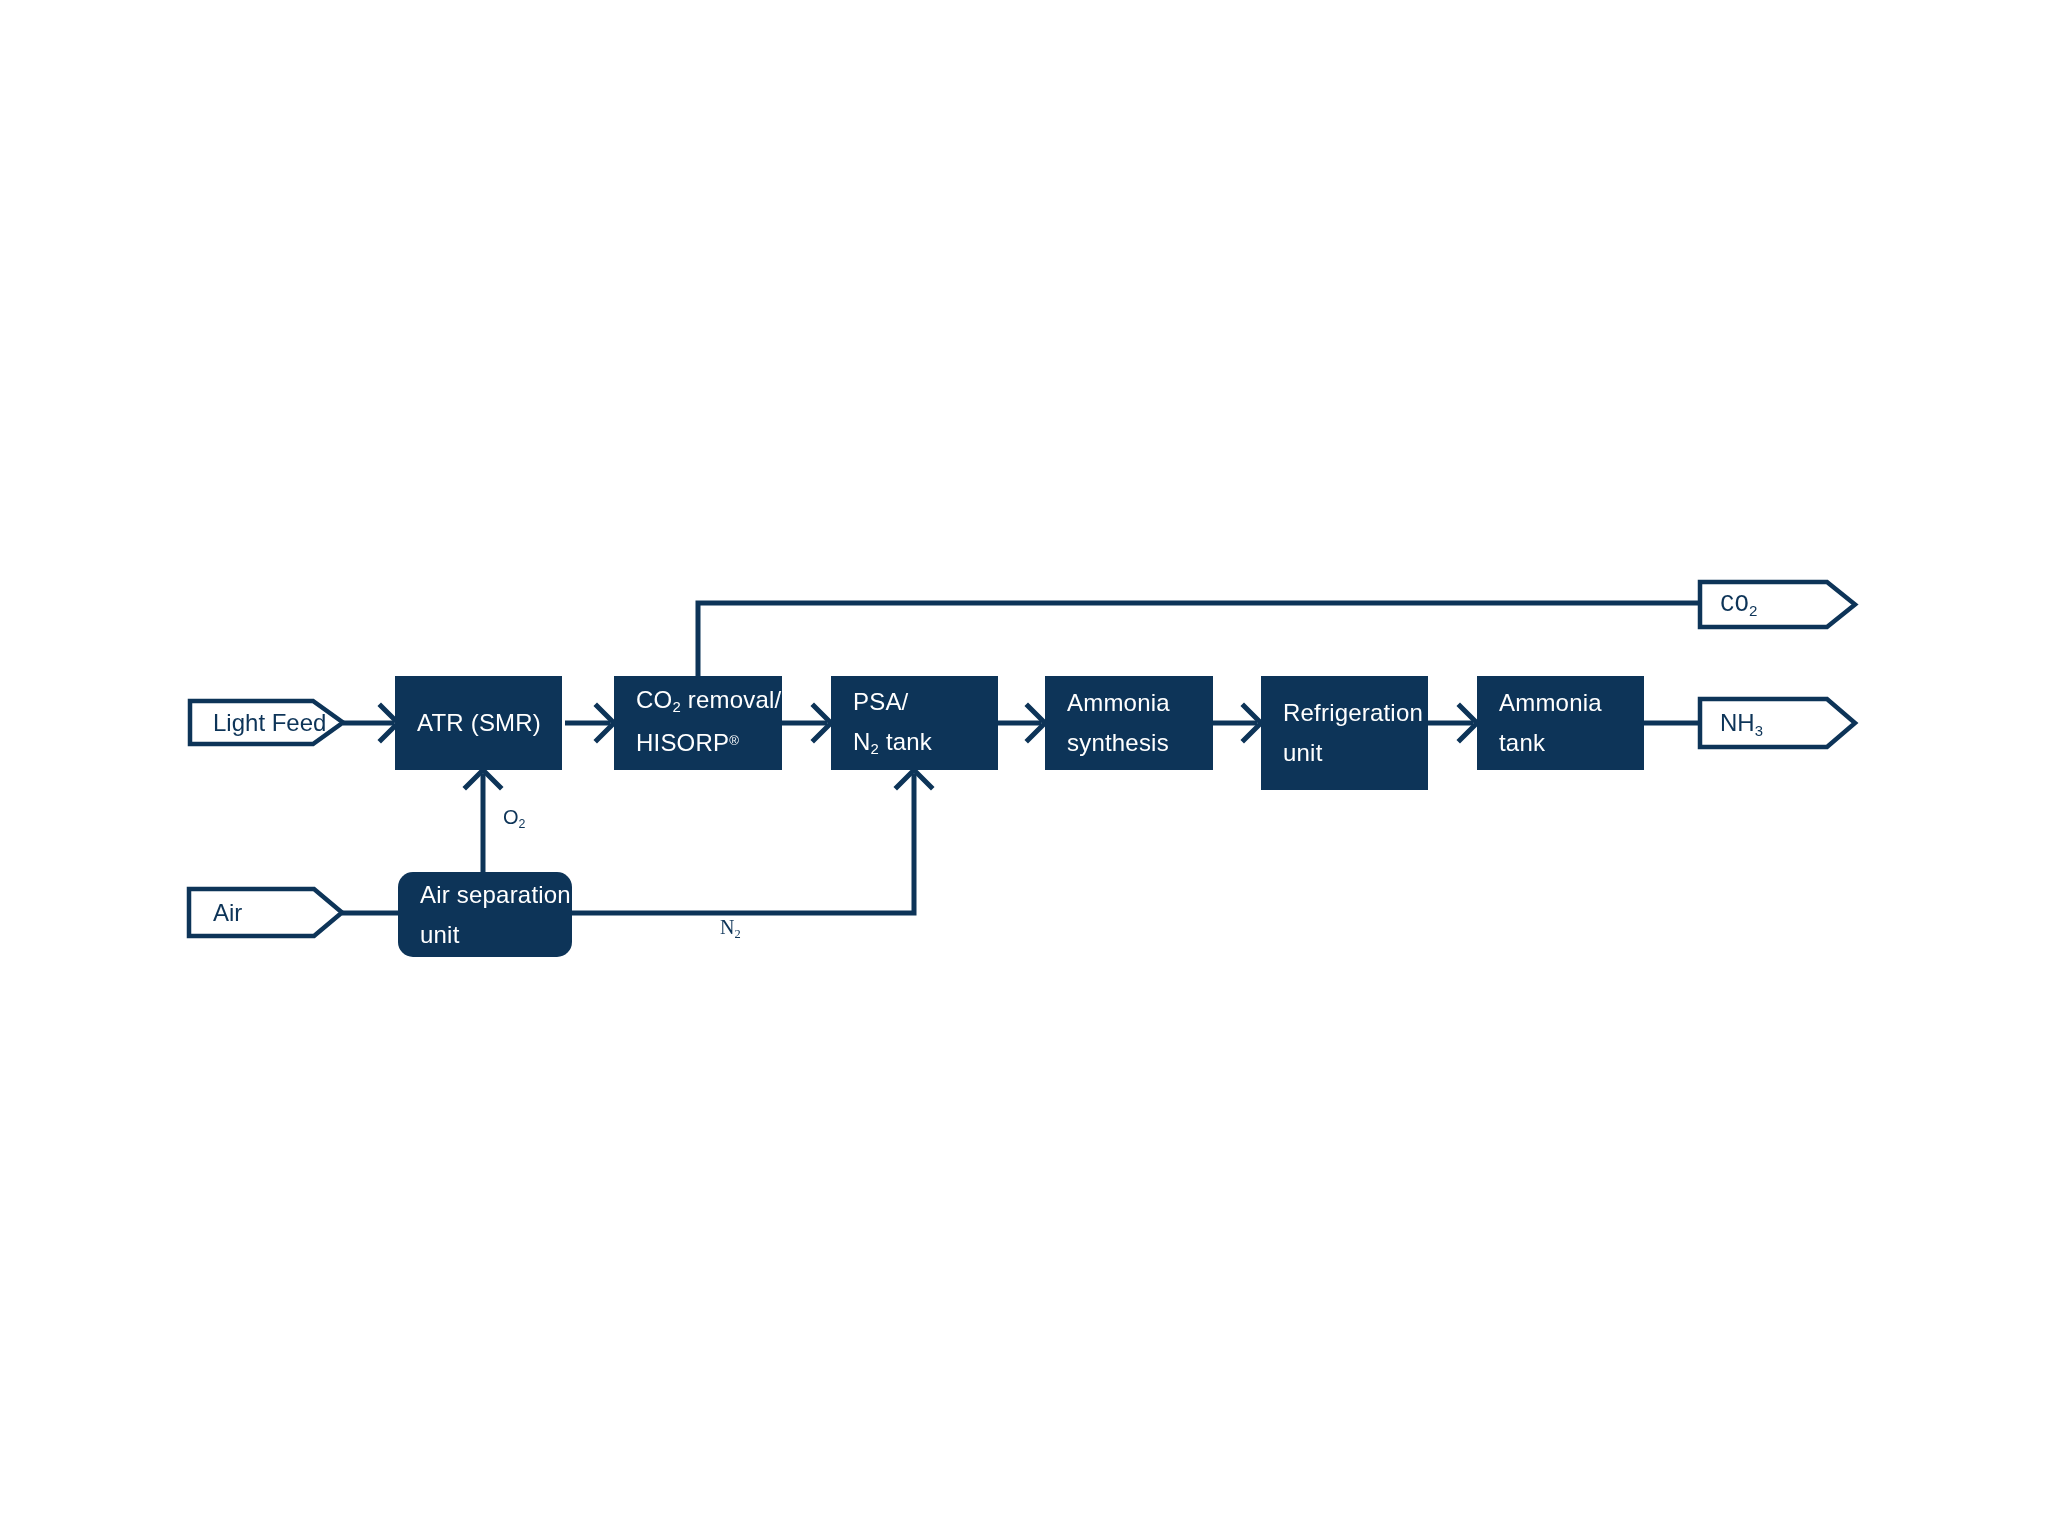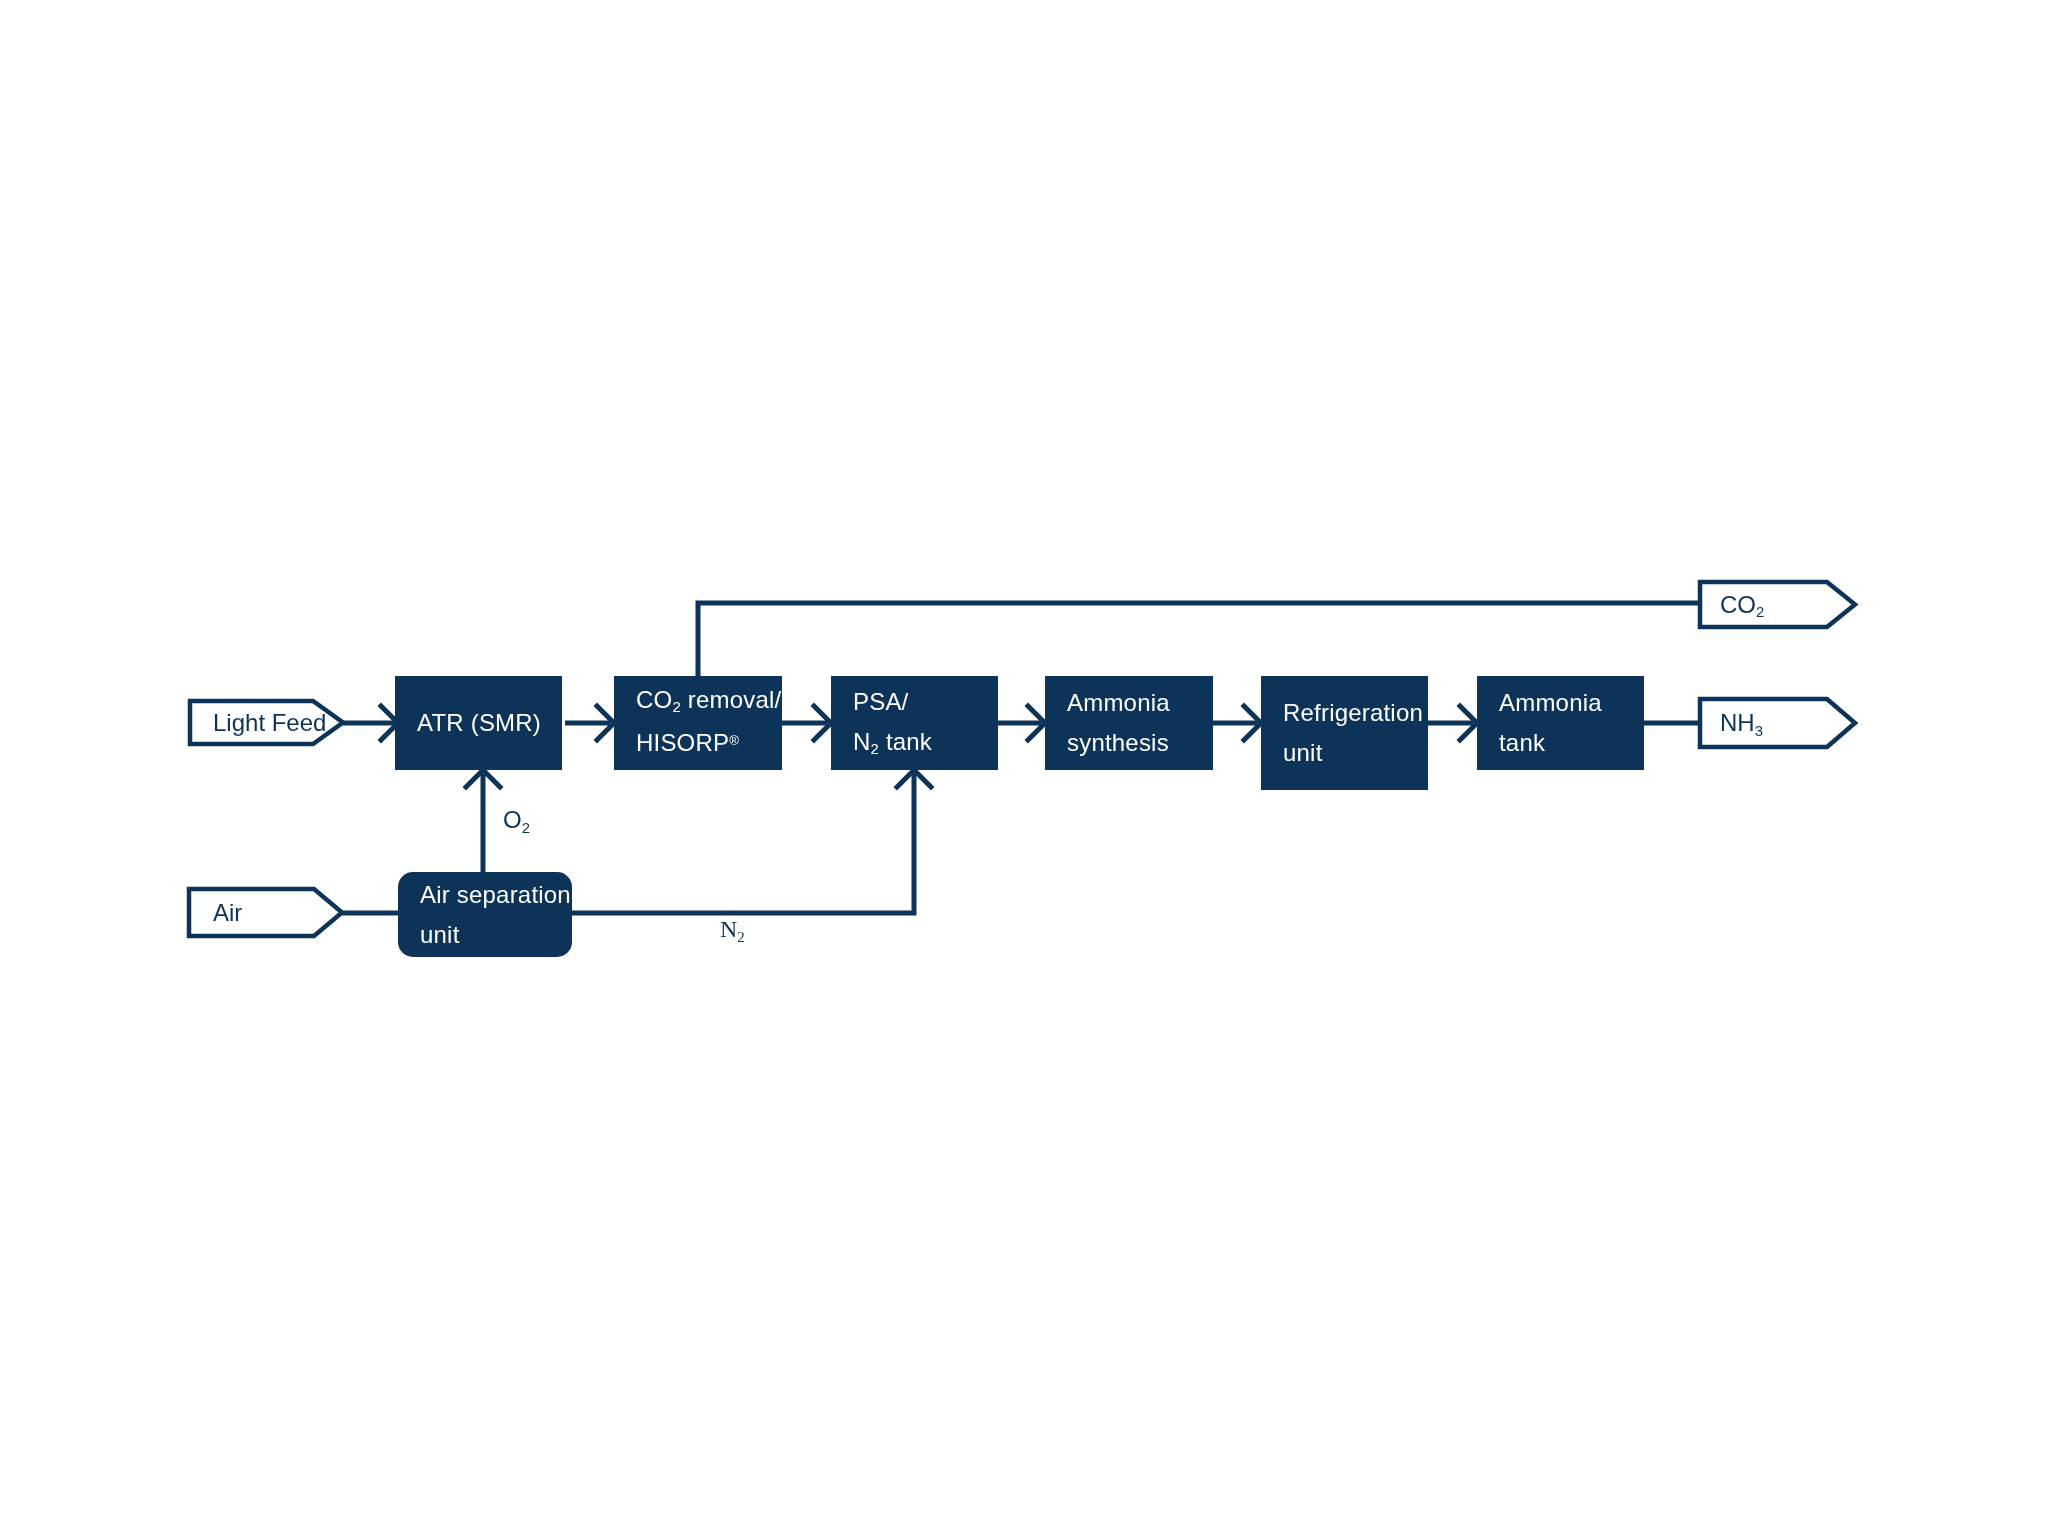--- a/index.html
+++ b/index.html
@@ -34,39 +34,39 @@
     position:absolute;
     color:var(--navy);
     font-size:24px;
     display:flex;align-items:center;
     box-sizing:border-box;
     white-space:nowrap;
   }
   .streamlabel{
     position:absolute;
     color:var(--navy);
-    font-size:24px;
+    font-size:20px;
     white-space:nowrap;
   }
   .sub{font-size:0.62em;position:relative;top:0.32em;}
   .sup{font-size:0.55em;position:relative;top:-0.45em;}
 
   
   #box-atr{left:395px;top:676px;width:167px;height:94px;}
   #box-co2removal{left:614px;top:676px;width:168px;height:94px;}
   #box-psa{left:831px;top:676px;width:167px;height:94px;}
   #box-ammonia-synthesis{left:1045px;top:676px;width:168px;height:94px;}
   #box-refrigeration{left:1261px;top:676px;width:167px;height:114px;}
   #box-ammonia-tank{left:1477px;top:676px;width:167px;height:94px;}
   #box-asu{left:398px;top:872px;width:174px;height:85px;border-radius:15px;}
 
   
   #label-light-feed{left:190px;top:701px;width:123px;height:43px;padding-left:23px;}
   #label-air{left:189px;top:889px;width:125px;height:47px;padding-left:24px;}
-  #label-co2{left:1700px;top:582px;width:127px;height:45px;padding-left:20px;}
+  #label-co2{left:1700px;top:582px;width:127px;height:45px;padding-left:20px;font-family:Liberation Mono, monospace;}
   #label-nh3{left:1700px;top:699px;width:127px;height:48px;padding-left:20px;}
 
   
   #label-o2{left:503px;top:806px;}
   #label-n2{left:720px;top:916px;font-family:Liberation Serif, serif;}
 </style>
 </head>
 <body>
 
 <div class="canvas">

